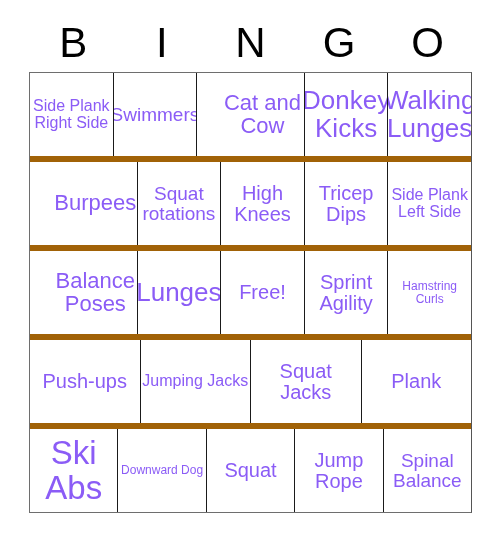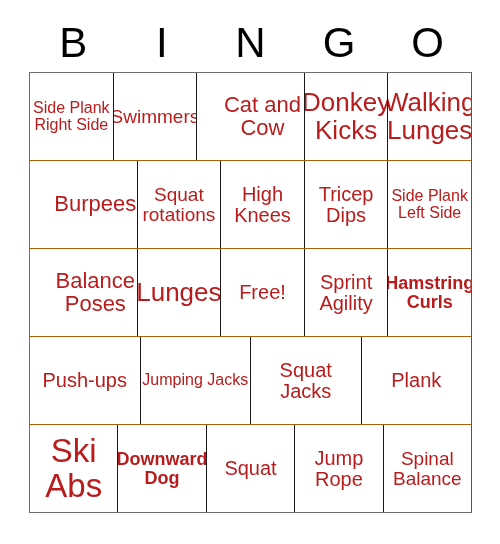--- a/index.html
+++ b/index.html
@@ -60,42 +60,42 @@
     display: flex;
     flex-direction: column;
     background: #ffffff;
   }
   .bingo-row {
     flex: 1 1 0;
     display: flex;
     min-height: 0;
   }
   .bingo-row + .bingo-row {
-    border-top: 1px solid #a16207;
+    border-top: 6px solid #a16207;
   }
   .bingo-cell {
     flex: 1 1 0;
     min-width: 0;
     box-sizing: border-box;
     display: flex;
     align-items: center;
     justify-content: center;
     text-align: center;
     padding: 0 1px;
     line-height: 1.04;
-    color: #b91c1c;
+    color: #8b5cf6;
     overflow: hidden;
     background: #ffffff;
   }
   .bingo-cell + .bingo-cell {
     border-left: 1px solid #1a1a1a;
   }
 
   
-  .fs-xs   { font-size: 18px; font-weight: bold; }
+  .fs-xs   { font-size: 12px; }
   .fs-sm   { font-size: 16px; }
   .fs-md   { font-size: 19px; }
   .fs-lg   { font-size: 22px; padding-left: 25px; }
   .fs-xl   { font-size: 26px; }
   .fs-xxl  { font-size: 20px; }
   .fs-huge { font-size: 33px; }
 </style>
 </head>
 <body>
 

